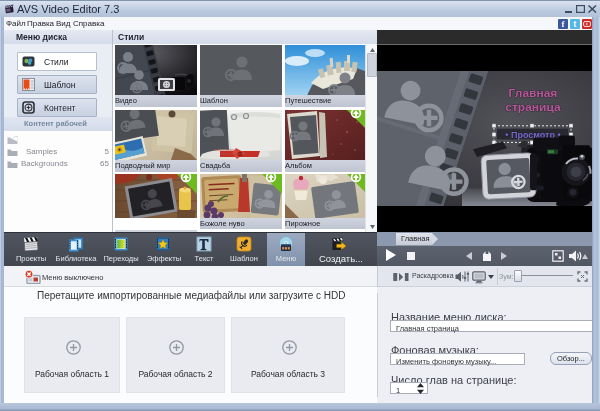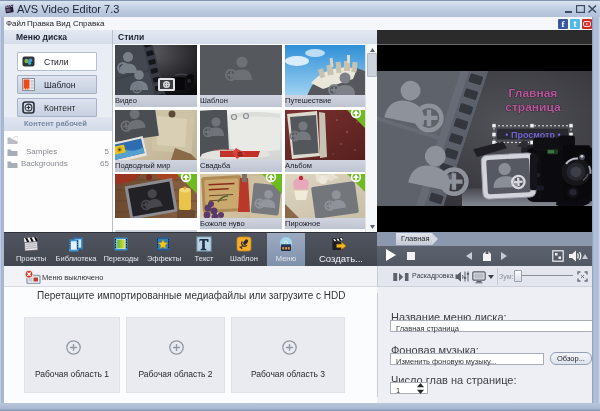--- a/index.html
+++ b/index.html
@@ -825,21 +825,21 @@
           <svg class="plus" style="left:50px" width="15" height="15">
             <circle cx="7.5" cy="7.5" r="6.7" fill="none" stroke="#9298a2" stroke-width="1.3"></circle>
             <path d="M7.5 4 v7 M4 7.5 h7" stroke="#9298a2" stroke-width="1.3"></path>
           </svg>
           <span class="wlab">Рабочая область 3</span>
         </div>
  </div>
  <span class="flabel" style="left:387px;top:24px">Название меню диска:</span>
  <div class="finput" style="left:386px;top:33px;width:237px;height:12px">Главная страница</div>
  <span class="flabel" style="left:387px;top:57px">Фоновая музыка:</span>
- <div class="finput" style="left:386px;top:66px;width:154px;height:12px">Изменить фоновую музыку...</div>
+ <div class="finput" style="left:386px;top:66px;width:135px;height:12px">Изменить фоновую музыку...</div>
  <div class="abs" style="left:546px;top:65px;width:42px;height:13px;background:linear-gradient(#f3f5f8,#dde3ec);border:1px solid #93a0b6;border-radius:6px;font-size:7.5px;color:#23252a;text-align:center;line-height:12px">Обзор...</div>
  <span class="flabel" style="left:387px;top:87px">Число глав на странице:</span>
  <div class="finput" style="left:386px;top:95px;width:38px;height:12px">1</div>
  <svg class="abs" style="left:413px;top:96px" width="7" height="11">
         <path d="M3.5 0 L7 4.2 H0 Z" fill="#26282c"></path>
         <path d="M3.5 11 L7 6.8 H0 Z" fill="#26282c"></path>
       </svg>
 </div>
 
 <div id="bord-l"></div>

